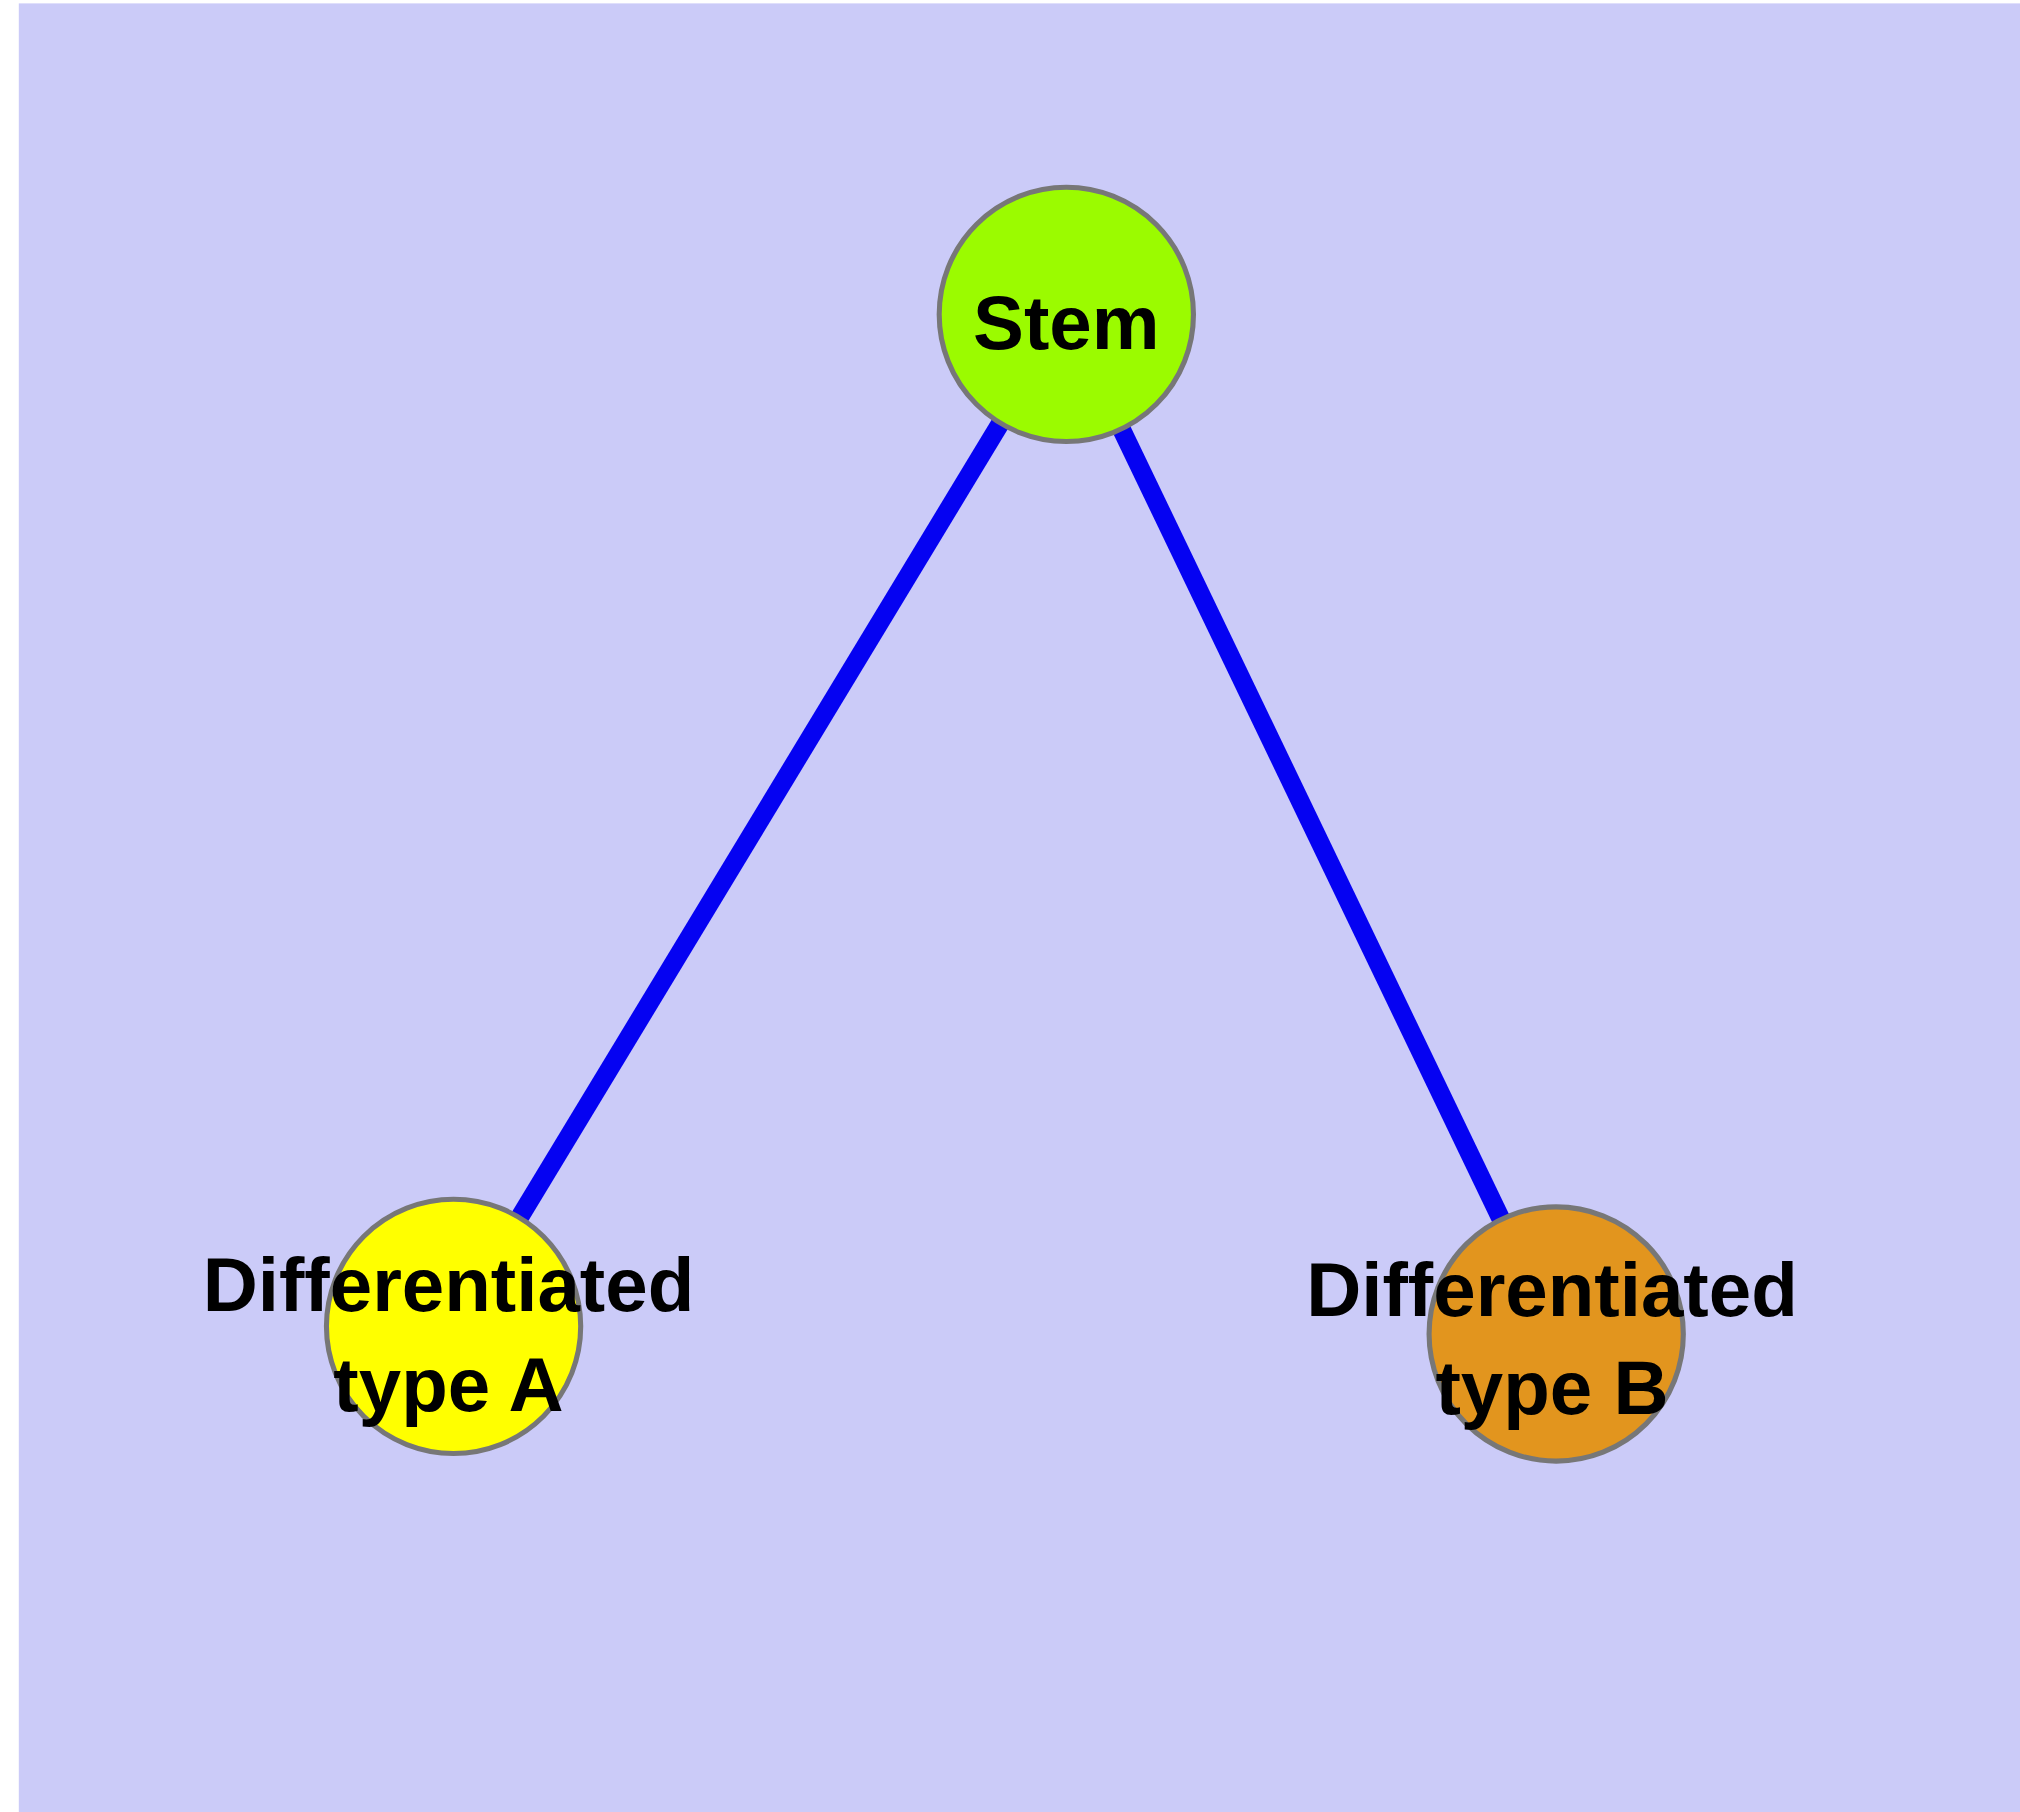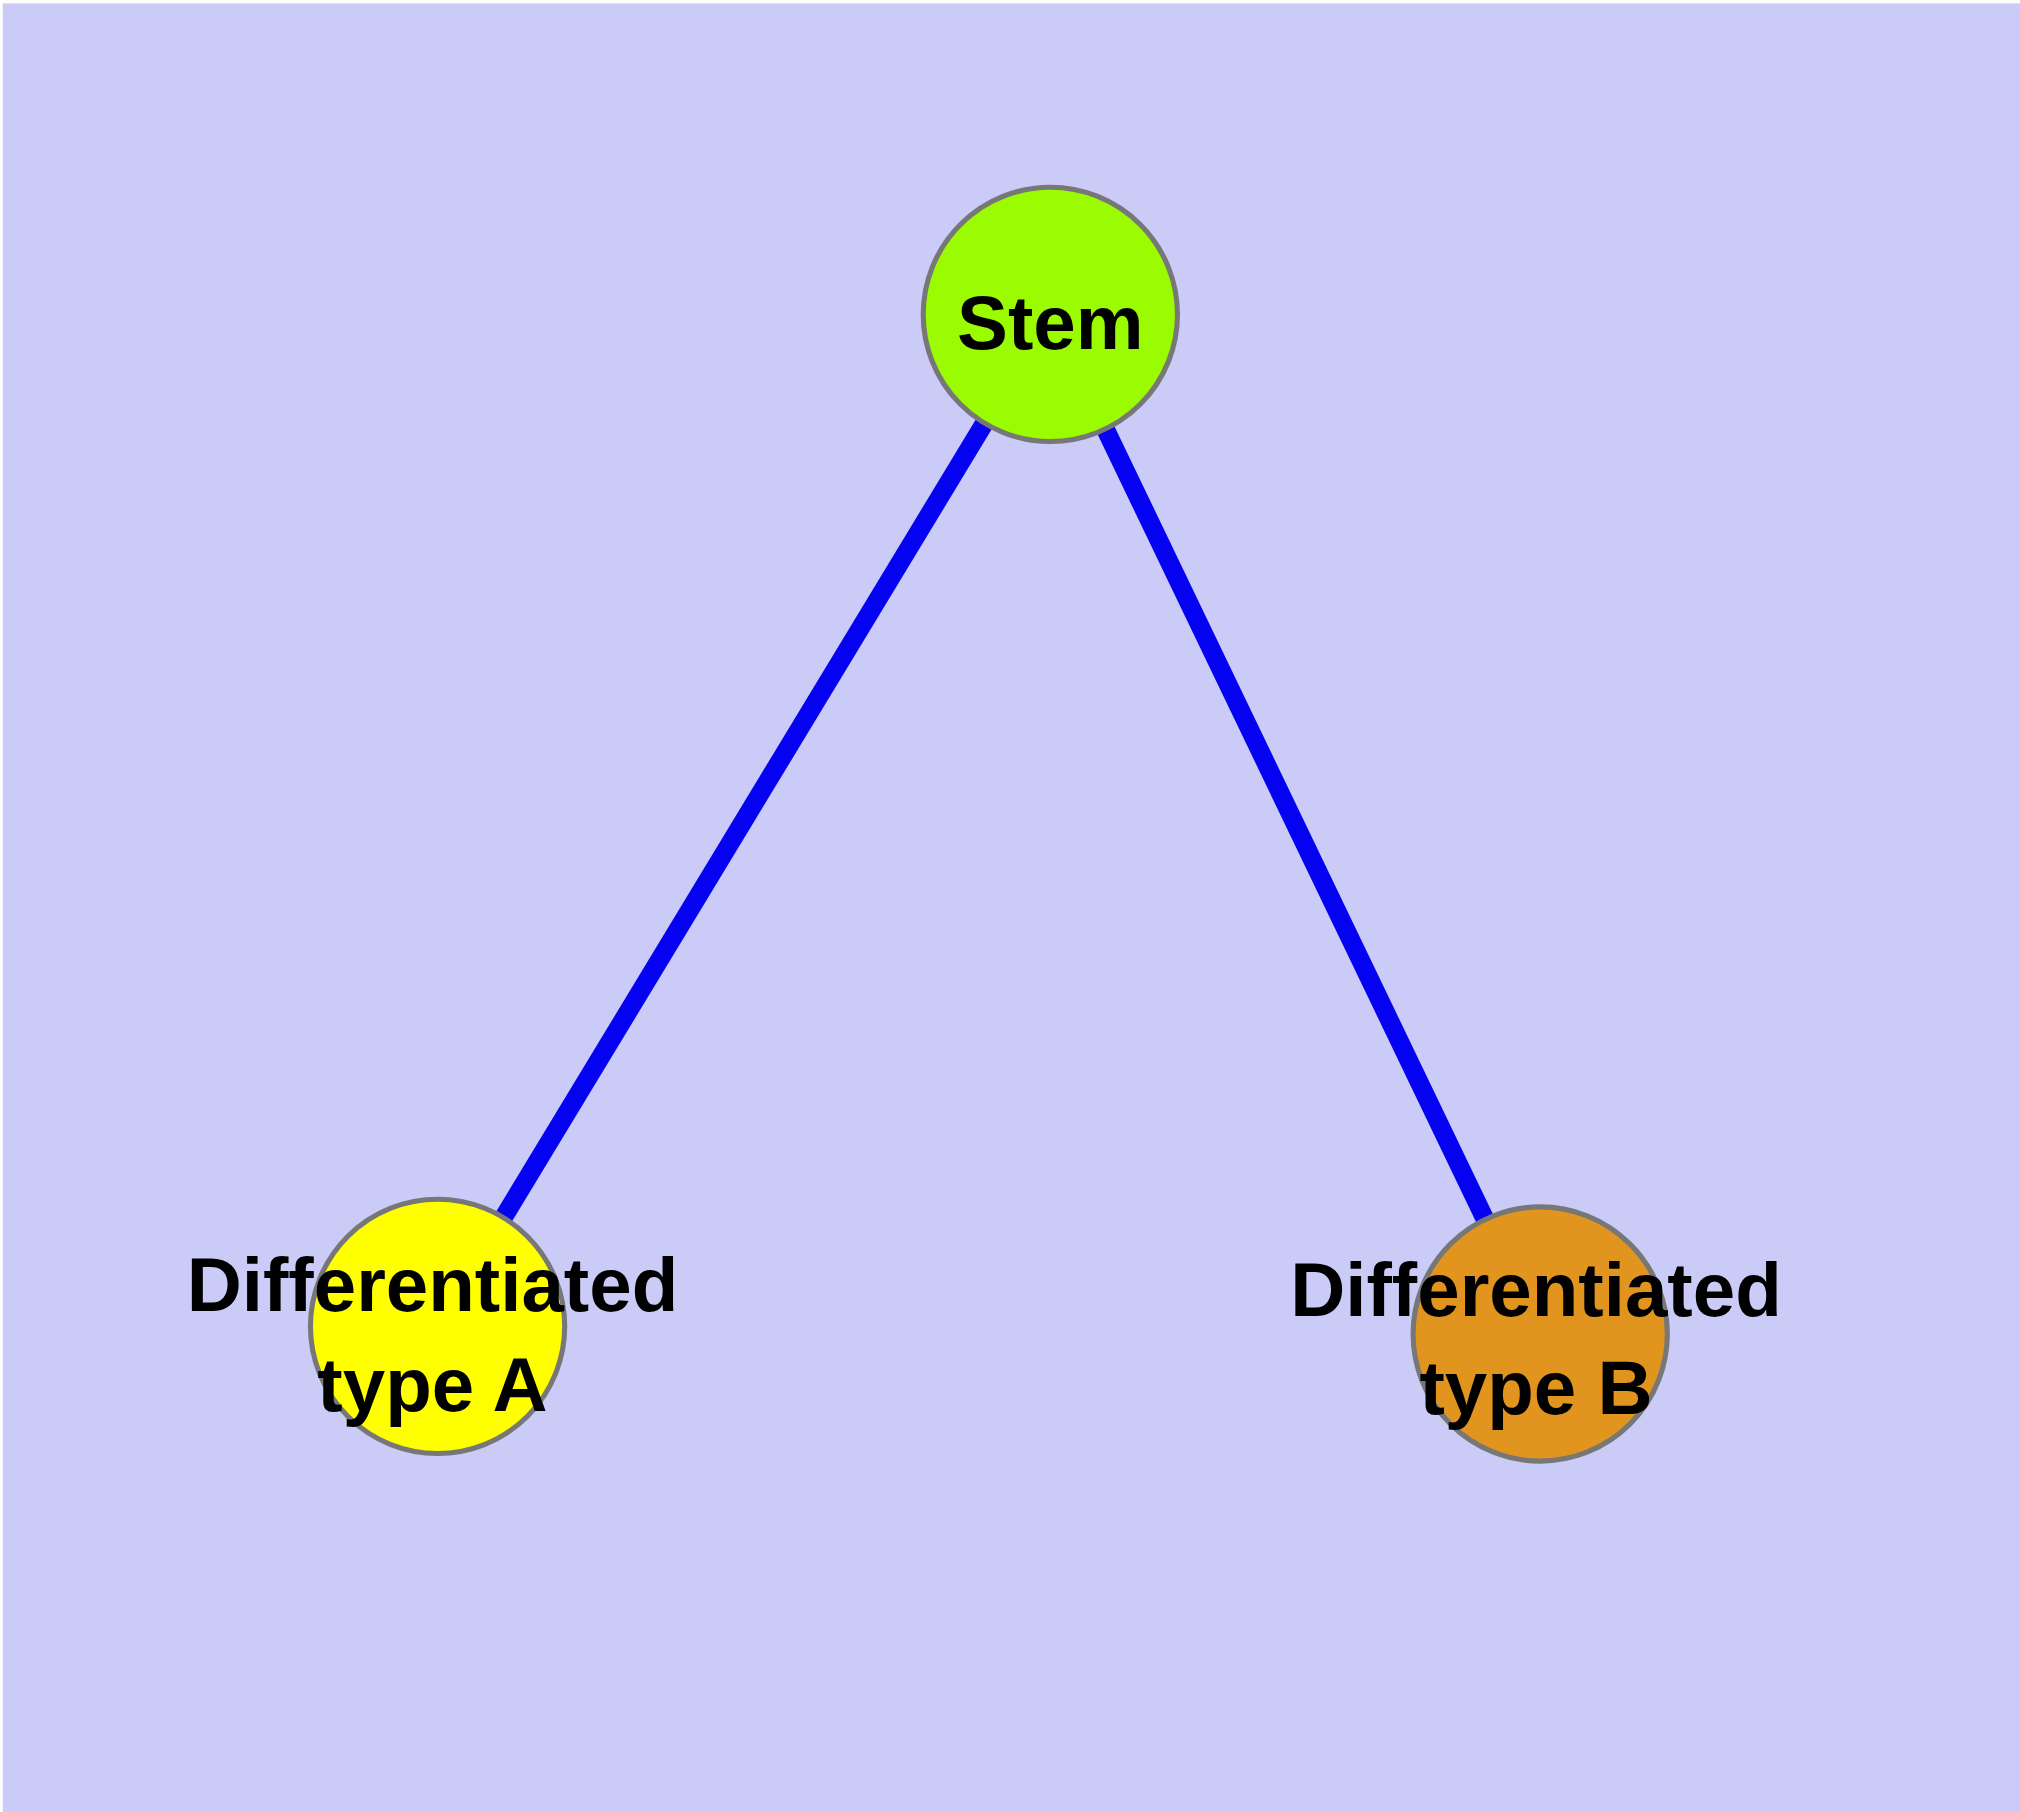--- a/index.html
+++ b/index.html
@@ -7,20 +7,21 @@
     padding: 0;
     background: #ffffff;
     width: 2021px;
     height: 1812px;
     overflow: hidden;
   }
   .canvas-wrap {
     position: relative;
     width: 1779px;
     height: 1812px;
+    padding-left: 16px;
   }
   svg {
     display: block;
   }
   .node-label, .node-label-line {
     font-family: "Liberation Sans", sans-serif;
     font-weight: bold;
     font-size: 90px;
     fill: #000000;
     text-anchor: middle;

